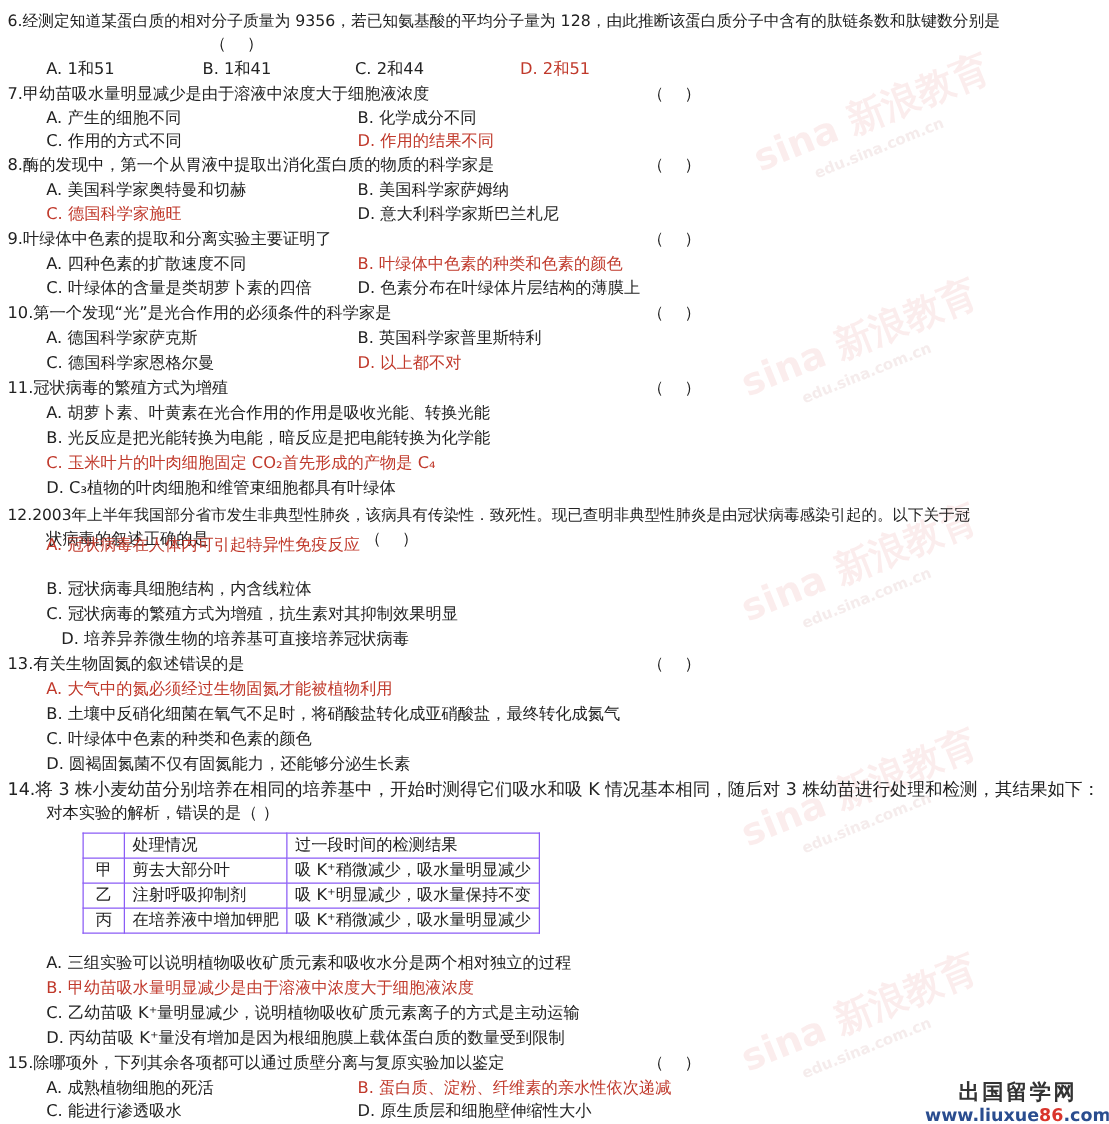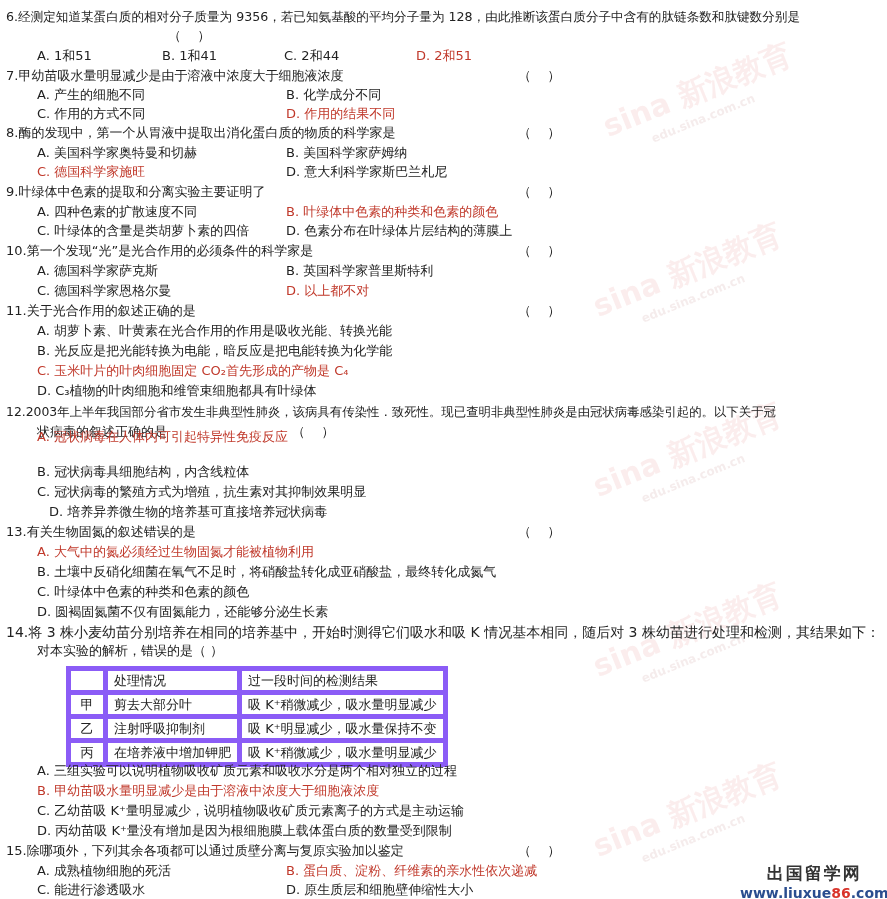--- a/index.html
+++ b/index.html
@@ -2,21 +2,21 @@
 <html><head>
 <meta charset="utf-8">
 <style>
   html, body { margin:0; padding:0; background:#ffffff; }
   body { width:887px; height:899px; position:relative; overflow:hidden;
          font-family:"DejaVu Sans", sans-serif; font-size:13px; color:#222; }
   .line { position:absolute; white-space:nowrap; line-height:18px; height:18px; }
   .red { color:#c0392b; }
   .paren { position:absolute; white-space:pre; line-height:18px; }
   table.res { position:absolute; left:66px; top:666px; border-collapse:collapse; font-size:13px; }
-  table.res td { border:5px solid #8b5cf6; height:19px; padding:0 6px; line-height:19px; white-space:nowrap; }
+  table.res td { border:1px solid #8b5cf6; height:19px; padding:0 6px; line-height:19px; white-space:nowrap; }
   .wm { position:absolute; color:rgba(220,80,80,0.10); font-weight:bold; transform:rotate(-22deg); pointer-events:none; }
   .wm .big { font-size:30px; }
   .wm .small { font-size:12px; display:block; margin-left:40px; color:rgba(200,150,150,0.18); }
   .logo { position:absolute; left:740px; top:862px; text-align:center; }
   .logo .cn { font-size:17px; font-weight:bold; color:#333; letter-spacing:2px; }
   .logo .url { font-size:14px; color:#2a4d8f; font-weight:bold; }
   .logo .url .num { color:#d9342b; }
 </style>
 </head>
 <body>
@@ -57,21 +57,21 @@
 <div class="line" style="left:37px;top:222px;"><span>C.</span> <span>叶绿体的含量是类胡萝卜素的四倍</span></div>
 <div class="line" style="left:286px;top:222px;"><span>D.</span> <span>色素分布在叶绿体片层结构的薄膜上</span></div>
 
 <div class="line" style="left:6px;top:242px;"><span>10.</span><span>第一个发现“光”是光合作用的必须条件的科学家是</span></div>
 <div class="paren" style="left:518px;top:242px;">（    ）</div>
 <div class="line" style="left:37px;top:262px;"><span>A.</span> <span>德国科学家萨克斯</span></div>
 <div class="line" style="left:286px;top:262px;"><span>B.</span> <span>英国科学家普里斯特利</span></div>
 <div class="line" style="left:37px;top:282px;"><span>C.</span> <span>德国科学家恩格尔曼</span></div>
 <div class="line red" style="left:286px;top:282px;"><span>D.</span> <span> 以上都不对</span></div>
 
-<div class="line" style="left:6px;top:302px;"><span>11.</span><span>关于光合作用的叙述正确的是</span></div>
+<div class="line" style="left:6px;top:302px;"><span>11.</span><span>冠状病毒的繁殖方式为增殖</span></div>
 <div class="paren" style="left:518px;top:302px;">（    ）</div>
 <div class="line" style="left:37px;top:322px;"><span>A.</span> <span>胡萝卜素、叶黄素在光合作用的作用是吸收光能、转换光能</span></div>
 <div class="line" style="left:37px;top:342px;"><span>B.</span> <span>光反应是把光能转换为电能，暗反应是把电能转换为化学能</span></div>
 <div class="line red" style="left:37px;top:362px;"><span>C.</span> <span>玉米叶片的叶肉细胞固定 CO₂首先形成的产物是 C₄</span></div>
 <div class="line" style="left:37px;top:382px;"><span>D.</span> <span>C₃植物的叶肉细胞和维管束细胞都具有叶绿体</span></div>
 
 <div class="line" style="left:6px;top:403px;font-size:12.4px;"><span>12.</span><span>2003年上半年我国部分省市发生非典型性肺炎，该病具有传染性．致死性。现已查明非典型性肺炎是由冠状病毒感染引起的。以下关于冠</span></div>
 <div class="line" style="left:37px;top:423px;">状病毒的叙述正确的是</div>
 <div class="paren" style="left:292px;top:423px;">（    ）</div>
 <div class="line red" style="left:37px;top:428px;text-align:right;"><span>A.</span> <span>冠状病毒在人体内可引起特异性免疫反应</span></div>

